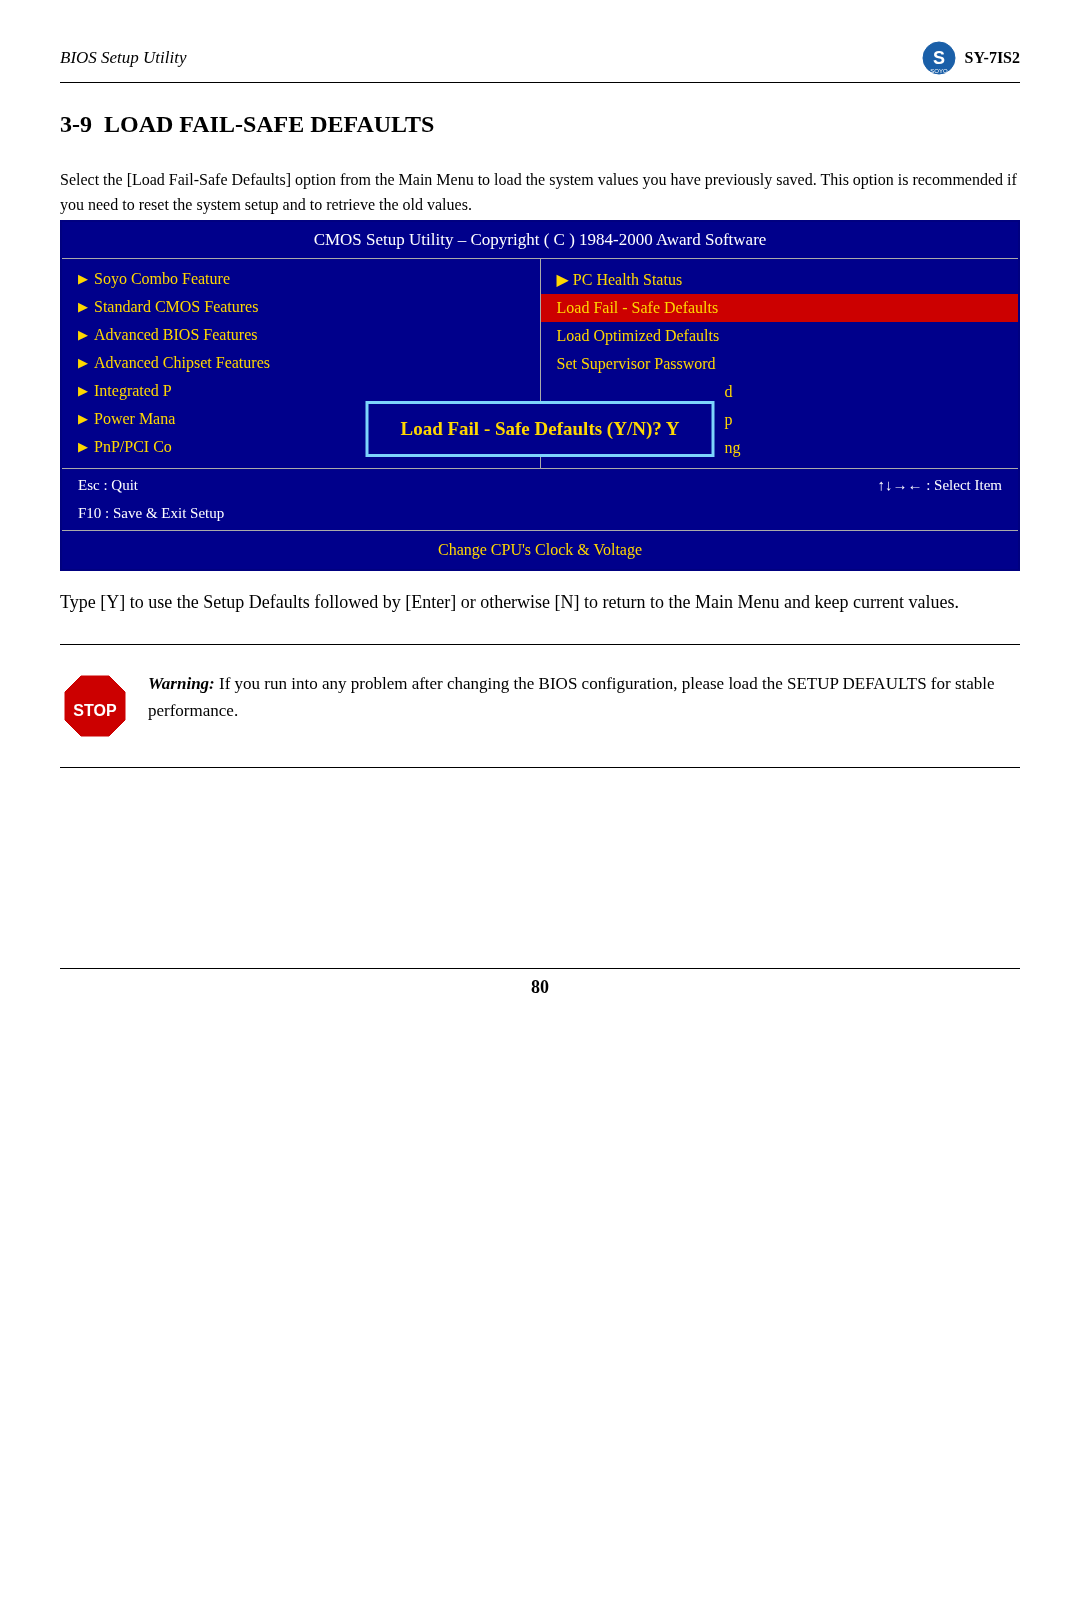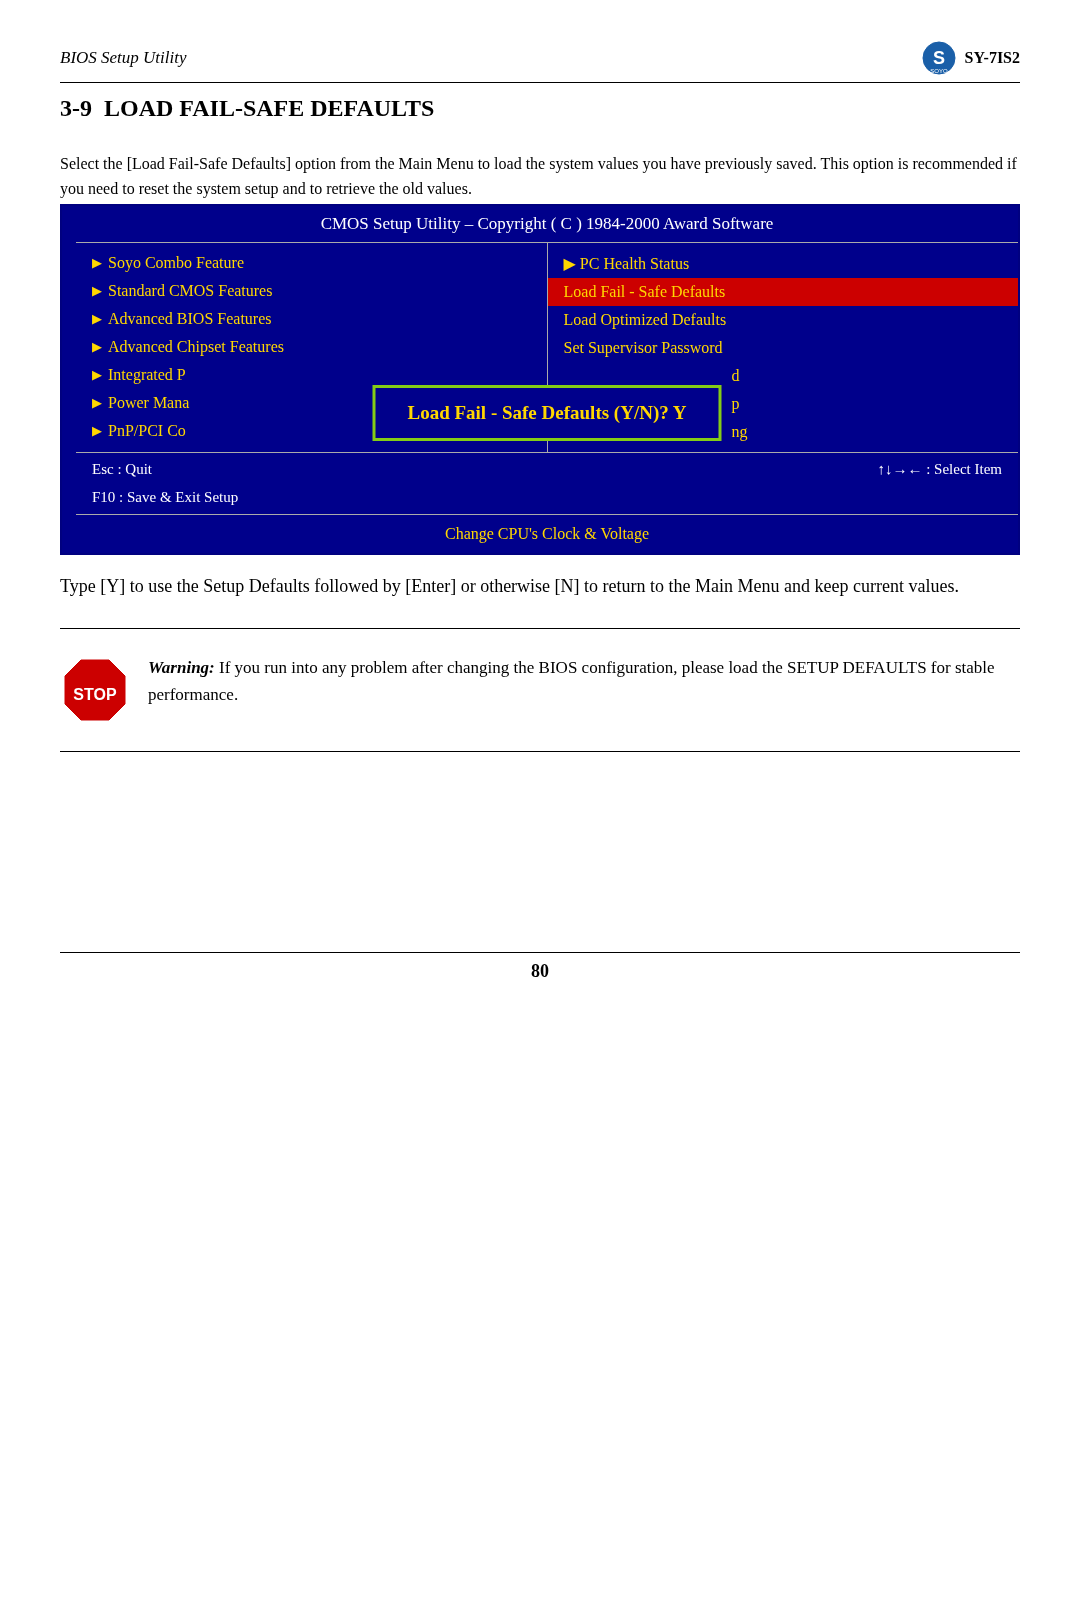--- a/index.html
+++ b/index.html
@@ -13,21 +13,21 @@
       padding: 40px 60px;
     }
 
     
     .page-header {
       display: flex;
       justify-content: space-between;
       align-items: center;
       border-bottom: 1px solid #000;
       padding-bottom: 6px;
-      margin-bottom: 12px;
+      margin-bottom: 28px;
     }
     .page-header-title {
       font-style: italic;
       font-size: 17px;
     }
     .page-header-right {
       display: flex;
       align-items: center;
       gap: 8px;
     }
@@ -53,21 +53,20 @@
       line-height: 1.55;
       margin-bottom: 2px;
     }
 
     
     .bios-screen {
       background: #00008B;
       border: 2px solid #000080;
       margin-bottom: 18px;
       position: relative;
-      padding-left: 14px;
     }
 
     .bios-title-bar {
       background: #00008B;
       color: #fff;
       text-align: center;
       padding: 8px 0;
       font-size: 17px;
       border-bottom: 1px solid #aaa;
     }
@@ -264,21 +263,21 @@
     </div>
   </div>
 
   <div style="position:relative; height:0;">
     <div style="
       position:absolute;
       left:50%;
       top:-68px;
       transform:translateX(-50%);
       background:#00008B;
-      border:3px solid #84cc16;
+      border:3px solid #7dd3fc;
       color:#FFD700;
       font-size:19px;
       font-weight:bold;
       padding:14px 32px;
       white-space:nowrap;
       z-index:10;
       font-family: Times New Roman, serif;
       text-align: center;
     ">
       <span>Load Fail - Safe Defaults (Y/N)? Y</span>

